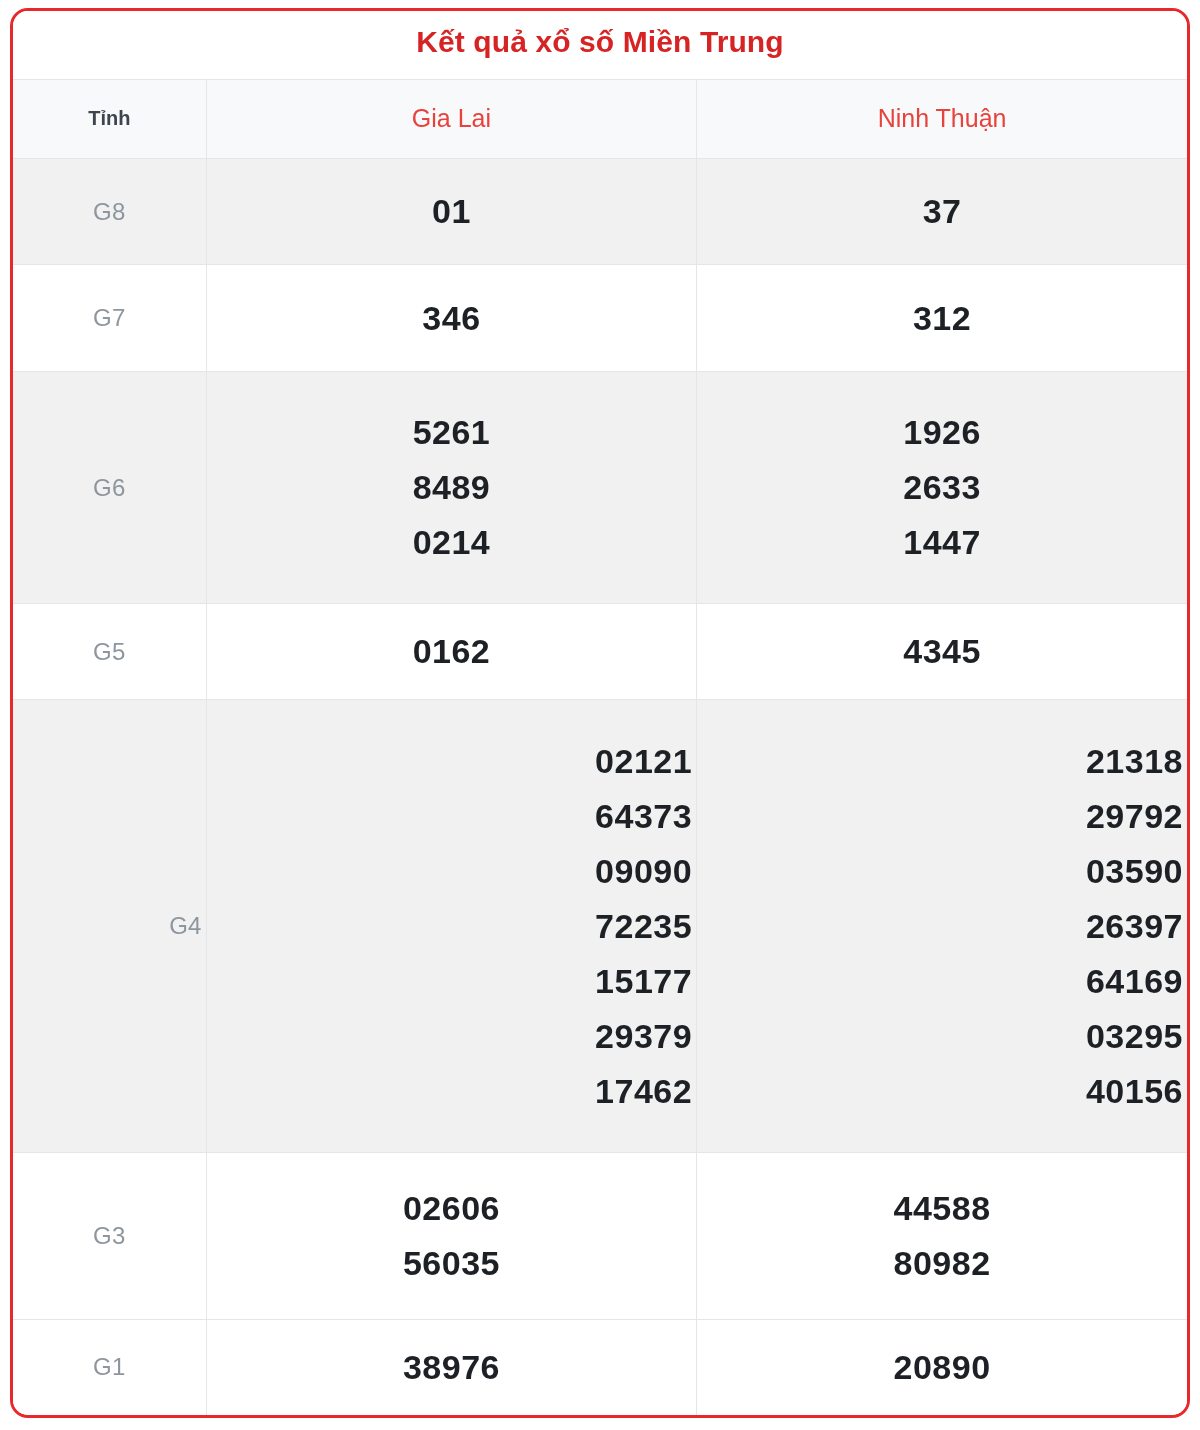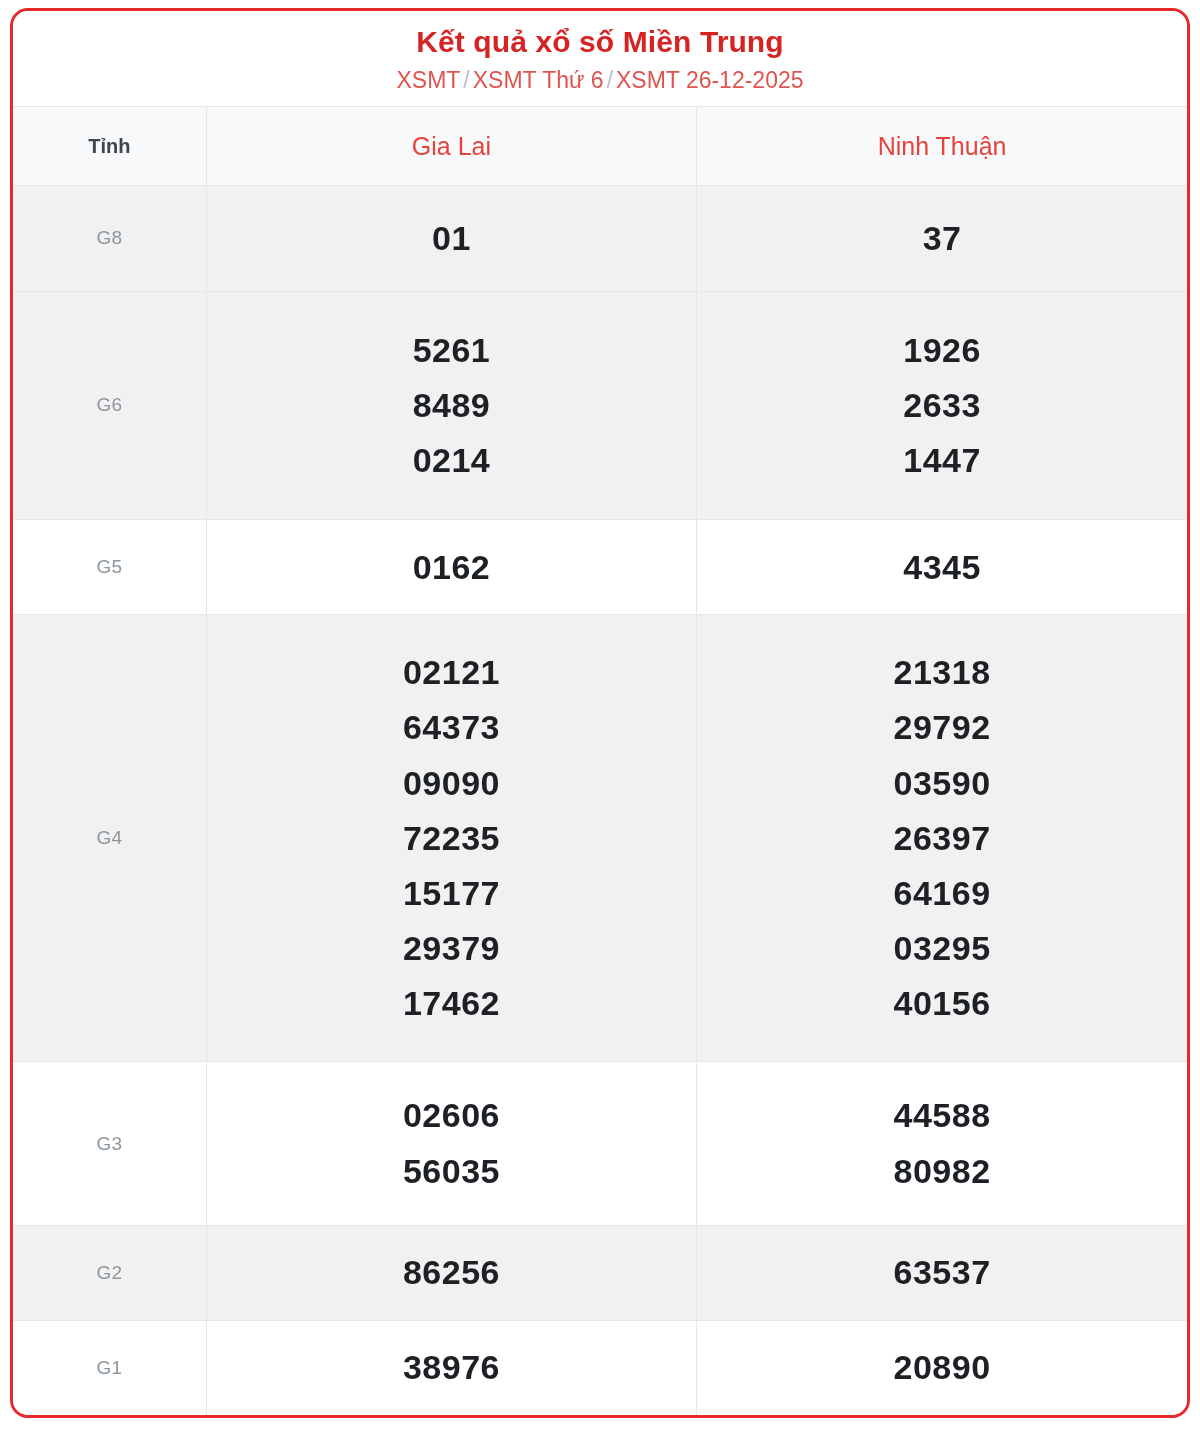--- a/index.html
+++ b/index.html
@@ -95,21 +95,21 @@
     font-weight: bold;
     color: #3d464f;
   }
   th.col-prov {
     font-size: 25px;
     font-weight: normal;
     color: #e8423c;
   }
 
   td.prize-label {
-    font-size: 19px;
+    font-size: 24px;
     font-weight: normal;
     color: #8d969e;
     letter-spacing: 0.3px;
   }
 
   td.numbers {
     font-size: 34px;
     font-weight: bold;
     color: #1d2125;
     line-height: 1.62;
@@ -117,36 +117,33 @@
   }
   td.numbers .num { display: block; }
 
   tr.shade td { background: #f1f1f1; }
   tr.plain td { background: #ffffff; }
 
   tr.row-g8 td  { height: 88px; }
   tr.row-g7 td  { height: 88px; }
   tr.row-g6 td  { height: 206px; margin-top: 6px; }
   tr.row-g5 td  { height: 78px; }
-  tr.row-g4 td  { height: 415px; }
+  tr.row-g4 td  { height: 415px; text-align: right; }
   tr.row-g3 td  { height: 144px; }
   tr.row-g2 td  { height: 78px; }
   tr.row-g1 td  { height: 78px; }
 </style>
 </head>
 <body>
 
 <div class="page">
   <div class="result-card">
 
     <div class="card-header">
       <h1 class="card-title">Kết quả xổ số Miền Trung</h1>
-      <div class="breadcrumb">
-        <a class="crumb" href="#">XSMT</a><span class="sep">/</span><a class="crumb" href="#">XSMT Thứ 6</a><span class="sep">/</span><a class="crumb" href="#">XSMT 26-12-2025</a>
-      </div>
     </div>
 
     <table class="result-table">
       <colgroup>
         <col class="c-label">
         <col class="c-prov">
         <col class="c-prov">
       </colgroup>
       <thead>
         <tr>
@@ -158,20 +155,29 @@
       <tbody>
           <tr class="shade row-g8">
             <td class="prize-label">G8</td>
             <td class="numbers">
               <span class="num">01</span>
             </td>
             <td class="numbers">
               <span class="num">37</span>
             </td>
           </tr>
+          <tr class="plain row-g7">
+            <td class="prize-label">G7</td>
+            <td class="numbers">
+              <span class="num">346</span>
+            </td>
+            <td class="numbers">
+              <span class="num">312</span>
+            </td>
+          </tr>
           <tr class="shade row-g6">
             <td class="prize-label">G6</td>
             <td class="numbers">
               <span class="num">5261</span>
               <span class="num">8489</span>
               <span class="num">0214</span>
             </td>
             <td class="numbers">
               <span class="num">1926</span>
               <span class="num">2633</span>
@@ -212,29 +218,20 @@
             <td class="prize-label">G3</td>
             <td class="numbers">
               <span class="num">02606</span>
               <span class="num">56035</span>
             </td>
             <td class="numbers">
               <span class="num">44588</span>
               <span class="num">80982</span>
             </td>
           </tr>
-          <tr class="shade row-g2">
-            <td class="prize-label">G2</td>
-            <td class="numbers">
-              <span class="num">86256</span>
-            </td>
-            <td class="numbers">
-              <span class="num">63537</span>
-            </td>
-          </tr>
           <tr class="plain row-g1">
             <td class="prize-label">G1</td>
             <td class="numbers">
               <span class="num">38976</span>
             </td>
             <td class="numbers">
               <span class="num">20890</span>
             </td>
           </tr>
         </tbody>

